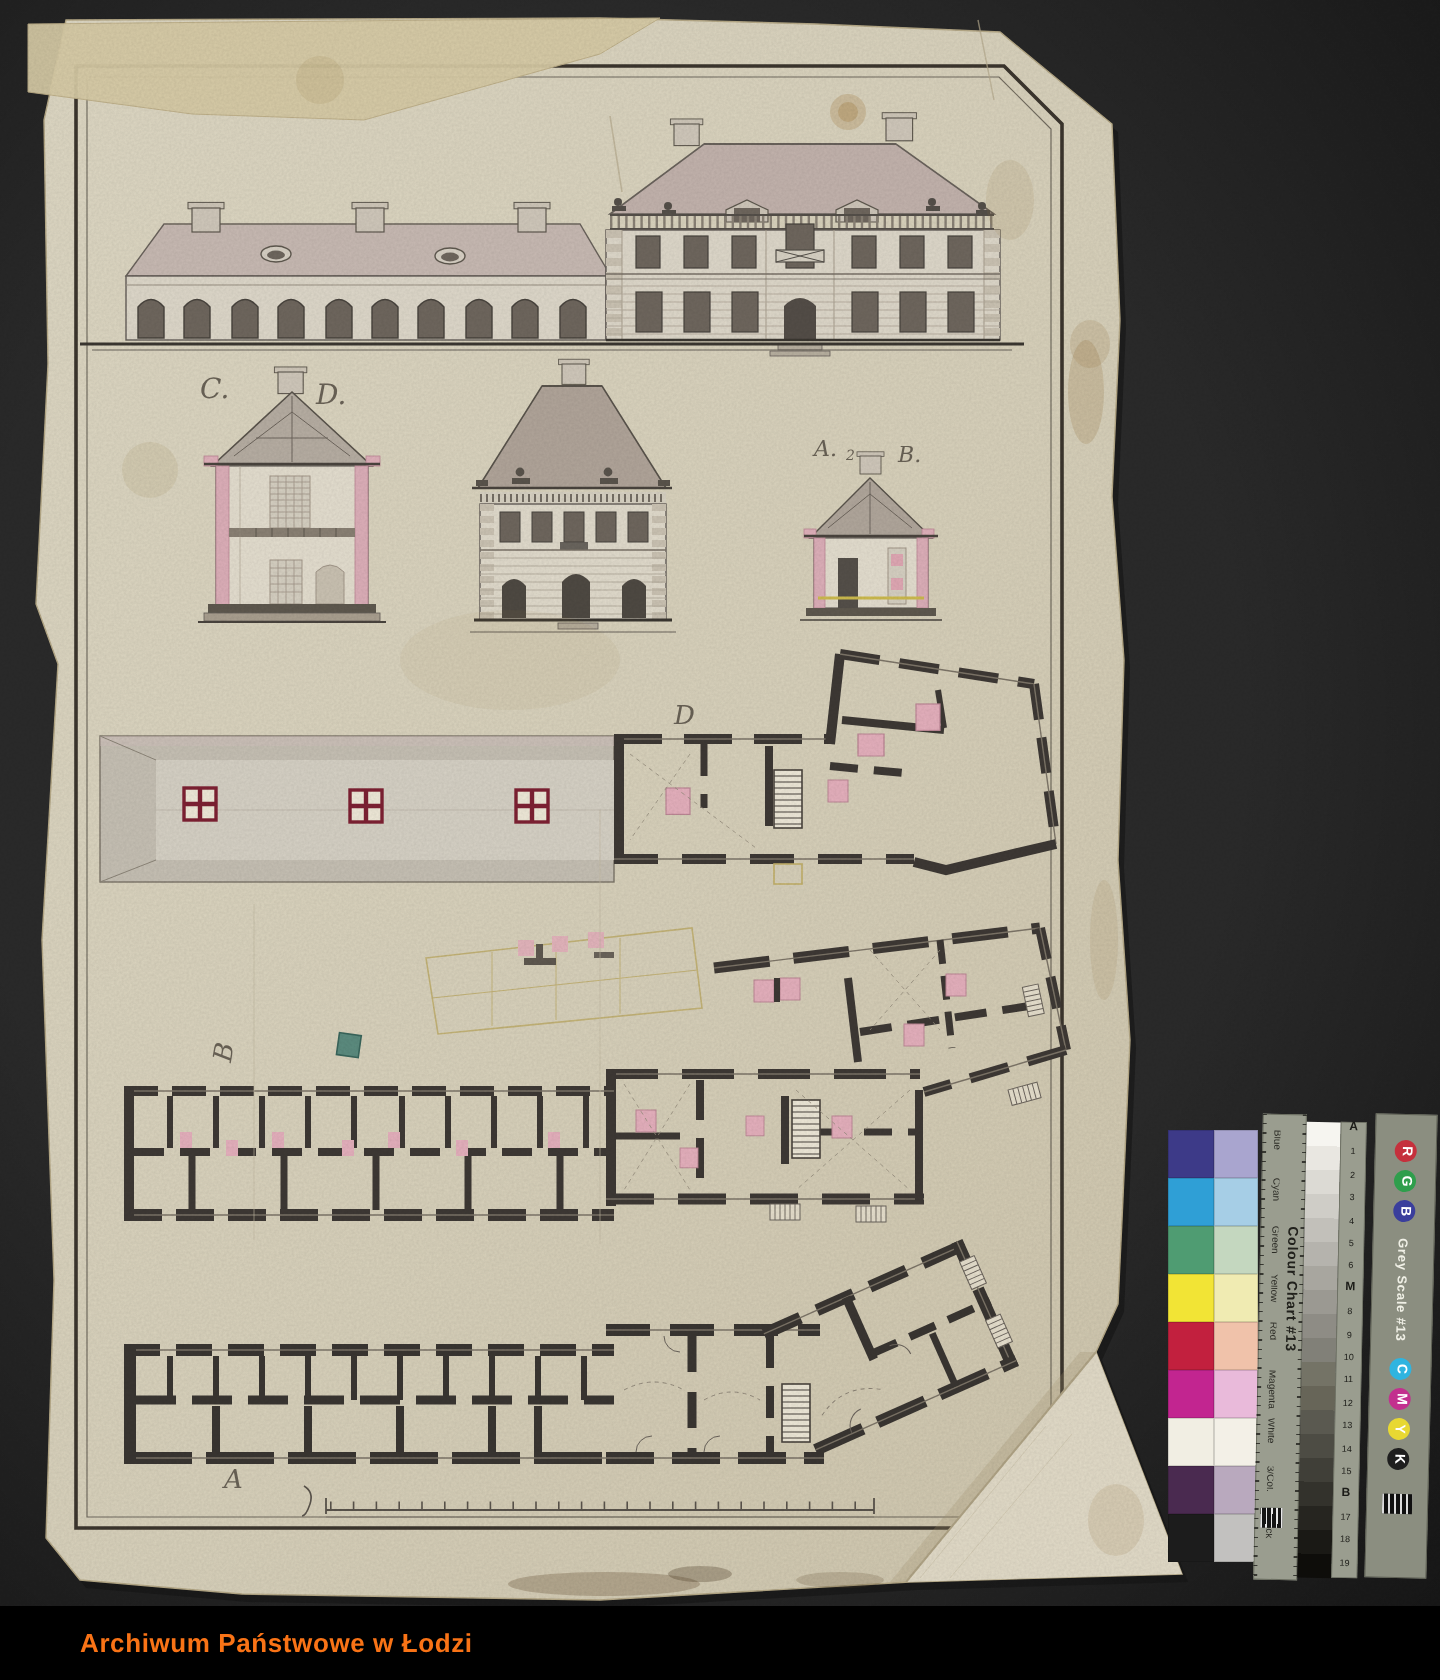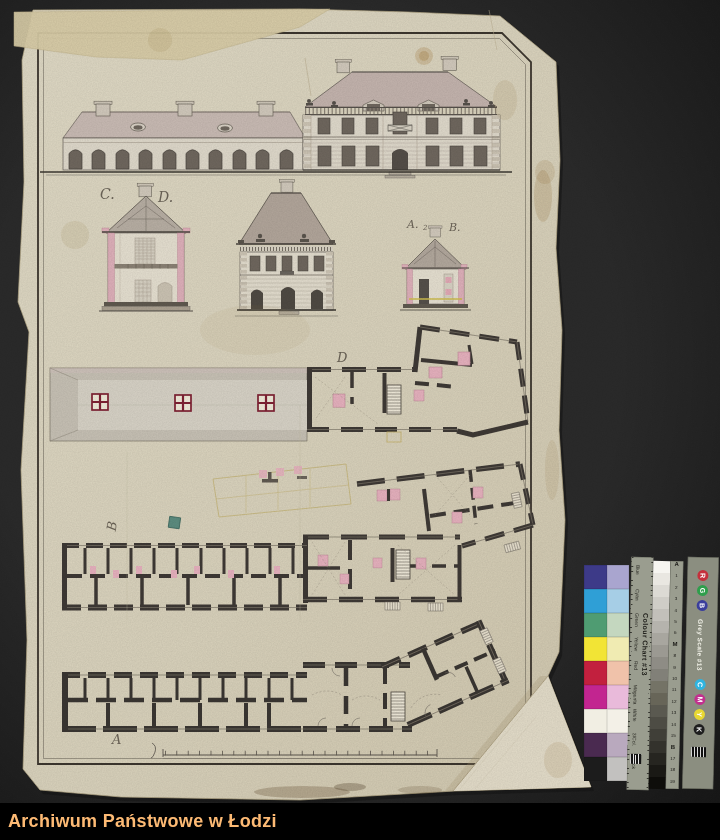--- a/index.html
+++ b/index.html
@@ -2,21 +2,21 @@
 <html><head>
 <meta charset="utf-8">
 <style>
   html,body{margin:0;padding:0;background:#000;}
   body{width:720px;height:840px;font-family:"Liberation Sans",sans-serif;}
   .stage{position:relative;width:720px;height:840px;overflow:hidden;background:#000;}
   .photo{position:absolute;left:0;top:0;width:720px;height:803px;background:#2b2b2b;}
   svg.art{position:absolute;left:0;top:0;}
   
   .caption-bar{position:absolute;left:0;top:803px;width:720px;height:37px;background:#000;display:flex;align-items:center;}
-  .caption-bar span{color:#fdba74;font-weight:bold;font-size:18px;padding-left:8px;letter-spacing:.3px;}
+  .caption-bar span{color:#f97316;font-weight:bold;font-size:13px;padding-left:8px;letter-spacing:.3px;margin-left:32px;}
   
   .cchart{position:absolute;left:584px;top:557px;width:132px;height:233px;}
   .cc-col{position:absolute;top:8px;width:23px;}
   .cc-col div{height:24px;box-shadow:inset 0 0 0 .4px rgba(0,0,0,.18);}
   .cc-col.sat{left:0;}
   .cc-col.pale{left:23px;width:22px;}
   .sat .c0{background:#3d3a88}.sat .c1{background:#2f9fd6}.sat .c2{background:#4f9c72}
   .sat .c3{background:#f2e435}.sat .c4{background:#c2203e}.sat .c5{background:#c22590}
   .sat .c6{background:#f1eee3}.sat .c7{background:#4a2a50}.sat .c8{background:#1c1c1c}
   .pale .c0{background:#a9a5cf}.pale .c1{background:#a6cee6}.pale .c2{background:#c4d7bf}

